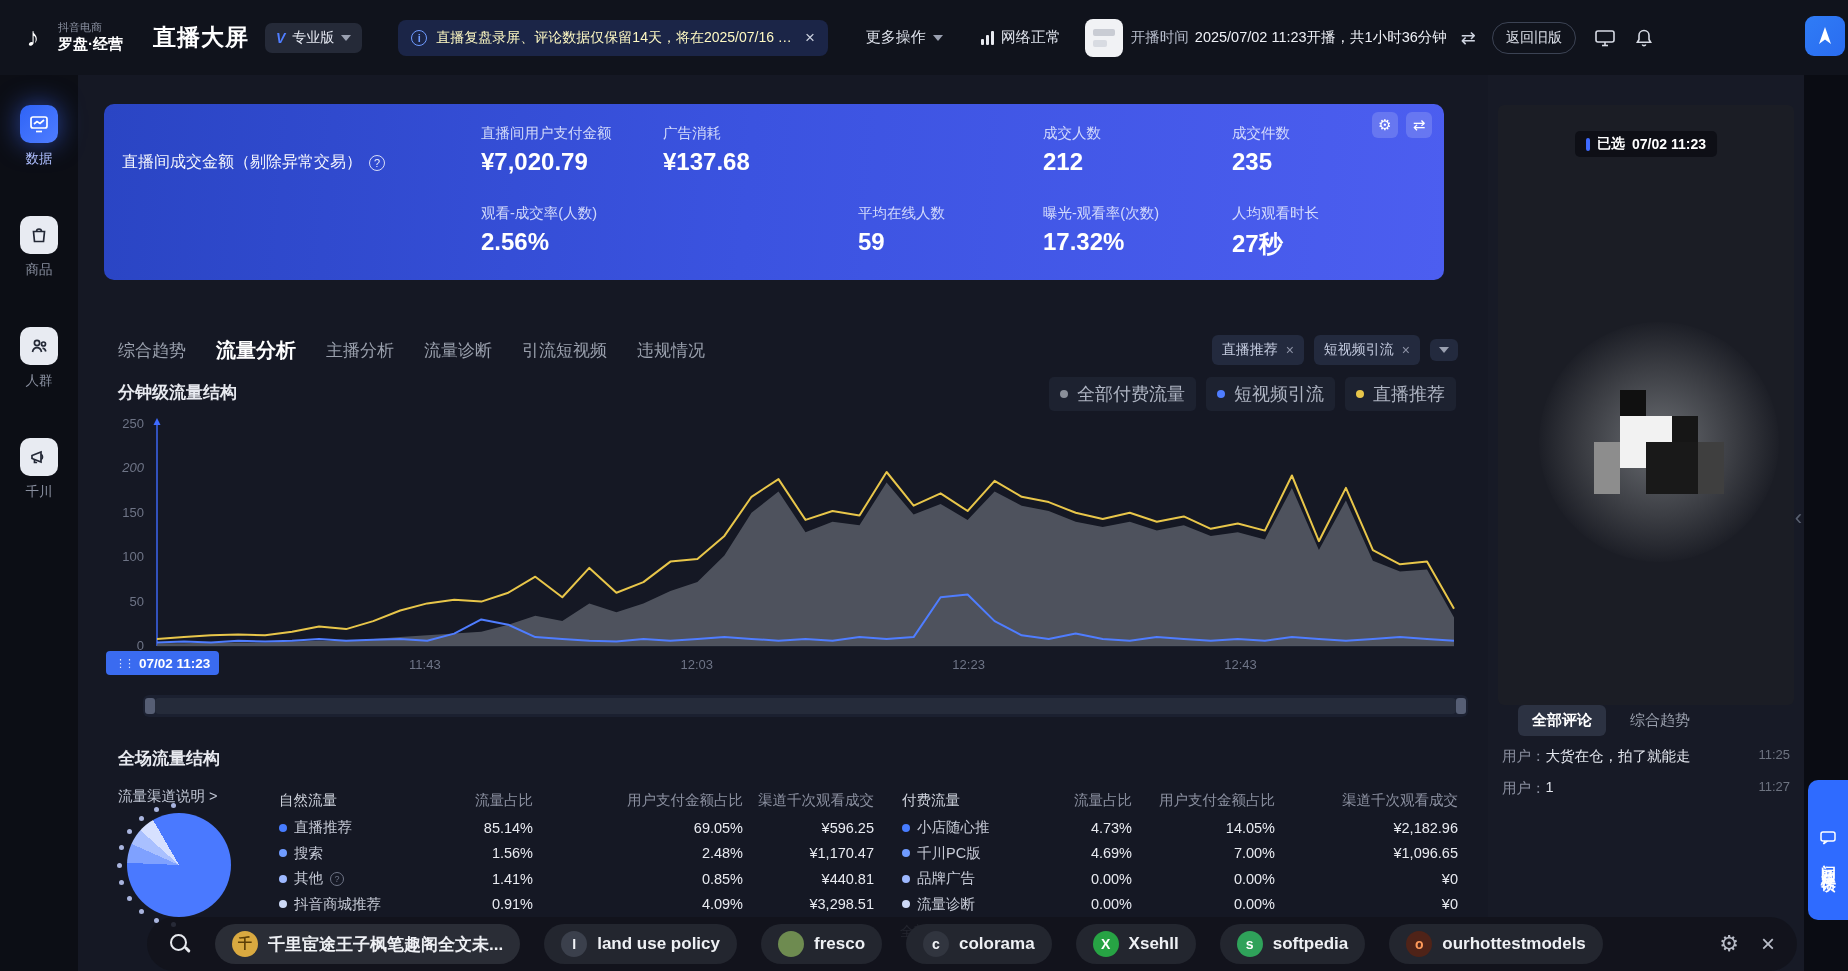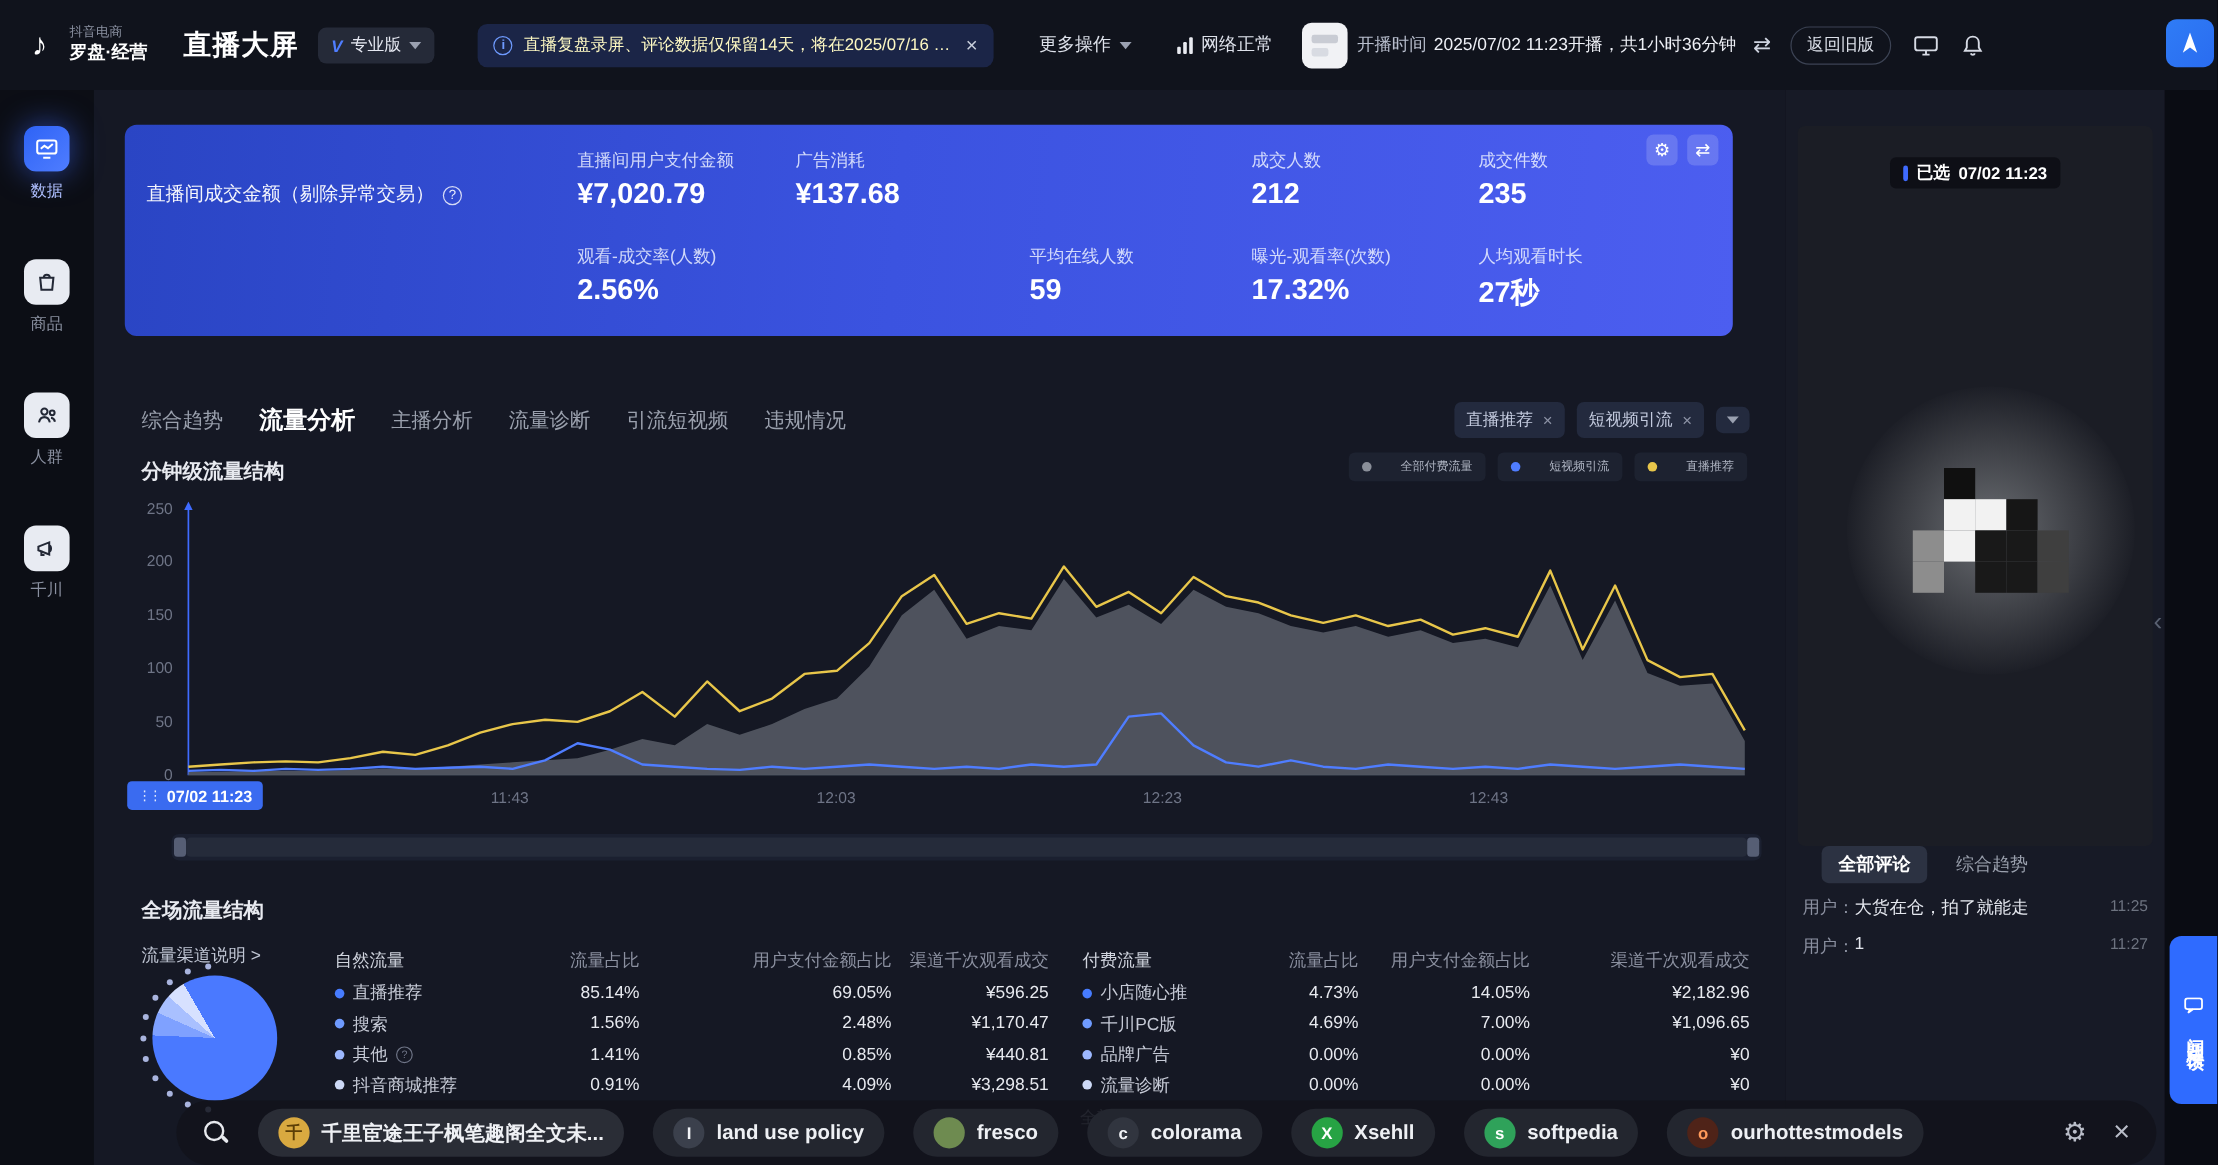--- a/index.html
+++ b/index.html
@@ -66,27 +66,27 @@
   .tab { font-size:17px; color:#9aa0ad; margin-right:30px; cursor:pointer; }
   .tab.active { font-size:20px; font-weight:bold; color:#fff; }
   .filters { margin-left:auto; display:flex; align-items:center; gap:10px; }
   .f-pill { display:flex; align-items:center; gap:8px; background:#232a3e; border-radius:6px; padding:6px 10px; font-size:14px; color:#c3cade; cursor:pointer; }
   .f-pill .x { color:#8d93a6; font-size:14px; cursor:pointer; }
   .f-caret { background:#232a3e; border-radius:6px; padding:8px 9px; cursor:pointer; display:flex; }
 
   .sec-title { position:absolute; font-size:17px; font-weight:bold; color:#e8eaf0; }
   .t-chart { left:40px; top:306px; }
   .legend { position:absolute; right:32px; top:302px; display:flex; gap:10px; }
-  .lg-pill { display:flex; align-items:center; gap:24px; background:#1d2230; border-radius:5px; padding:5px 11px; font-size:10px; color:#aeb4c2; cursor:pointer; }
+  .lg-pill { display:flex; align-items:center; gap:9px; background:#1d2230; border-radius:5px; padding:5px 11px; font-size:18px; color:#aeb4c2; cursor:pointer; }
   .dot { width:8px; height:8px; border-radius:50%; display:inline-block; flex:none; }
 
   .chart-plot { position:absolute; left:75px; top:343px; width:1305px; height:236px; }
   .chart-plot svg { display:block; }
   .ytick { position:absolute; left:16px; width:50px; text-align:right; font-size:13px; color:#6e7486; line-height:16px; }
-  .yt0{top:341px;} .yt1{top:385px;} .yt2{top:430px;} .yt3{top:474px;} .yt4{top:519px;} .yt5{top:563px;}
+  .yt0{top:341px;} .yt1{top:385px;font-style:italic;} .yt2{top:430px;} .yt3{top:474px;} .yt4{top:519px;} .yt5{top:563px;}
   .xticks { position:absolute; left:75px; top:582px; width:1305px; height:18px; }
   .xticks span { position:absolute; transform:translateX(-50%); font-size:13px; color:#6e7486; }
   .xt1{left:20.83%;} .xt2{left:41.67%;} .xt3{left:62.5%;} .xt4{left:83.33%;}
   .time-badge { position:absolute; left:28px; top:576px; height:24px; background:#3a6bf0; border-radius:4px; display:flex; align-items:center; gap:6px; padding:0 9px; cursor:grab; z-index:3; }
   .time-badge .grip { font-size:11px; color:rgba(255,255,255,.85); letter-spacing:-2px; }
   .time-badge .tb-time { font-size:13.5px; font-weight:bold; color:#fff; }
 
   .brush { position:absolute; left:65px; top:620px; width:1325px; height:22px; background:#1b2030; border-radius:6px; cursor:pointer; }
   .brush .track { position:absolute; left:12px; right:12px; top:3px; bottom:3px; background:#252b3a; border-radius:4px; }
   .brush .hdl { position:absolute; top:3px; width:10px; height:16px; background:#565e74; border-radius:3px; cursor:ew-resize; }

